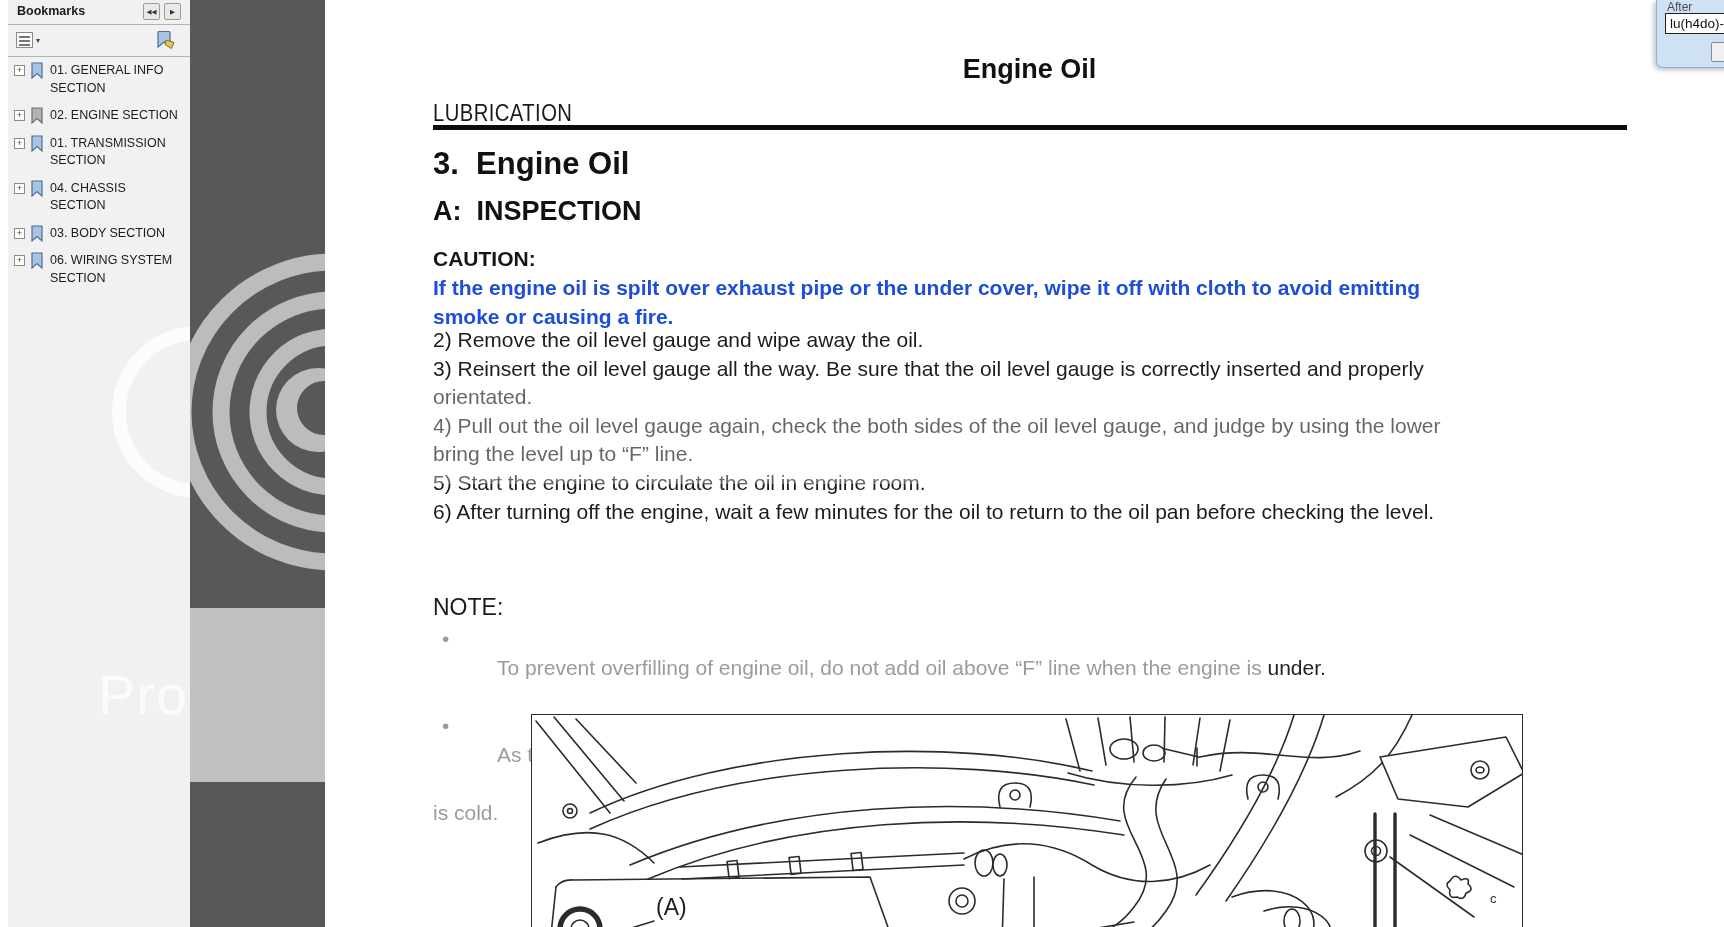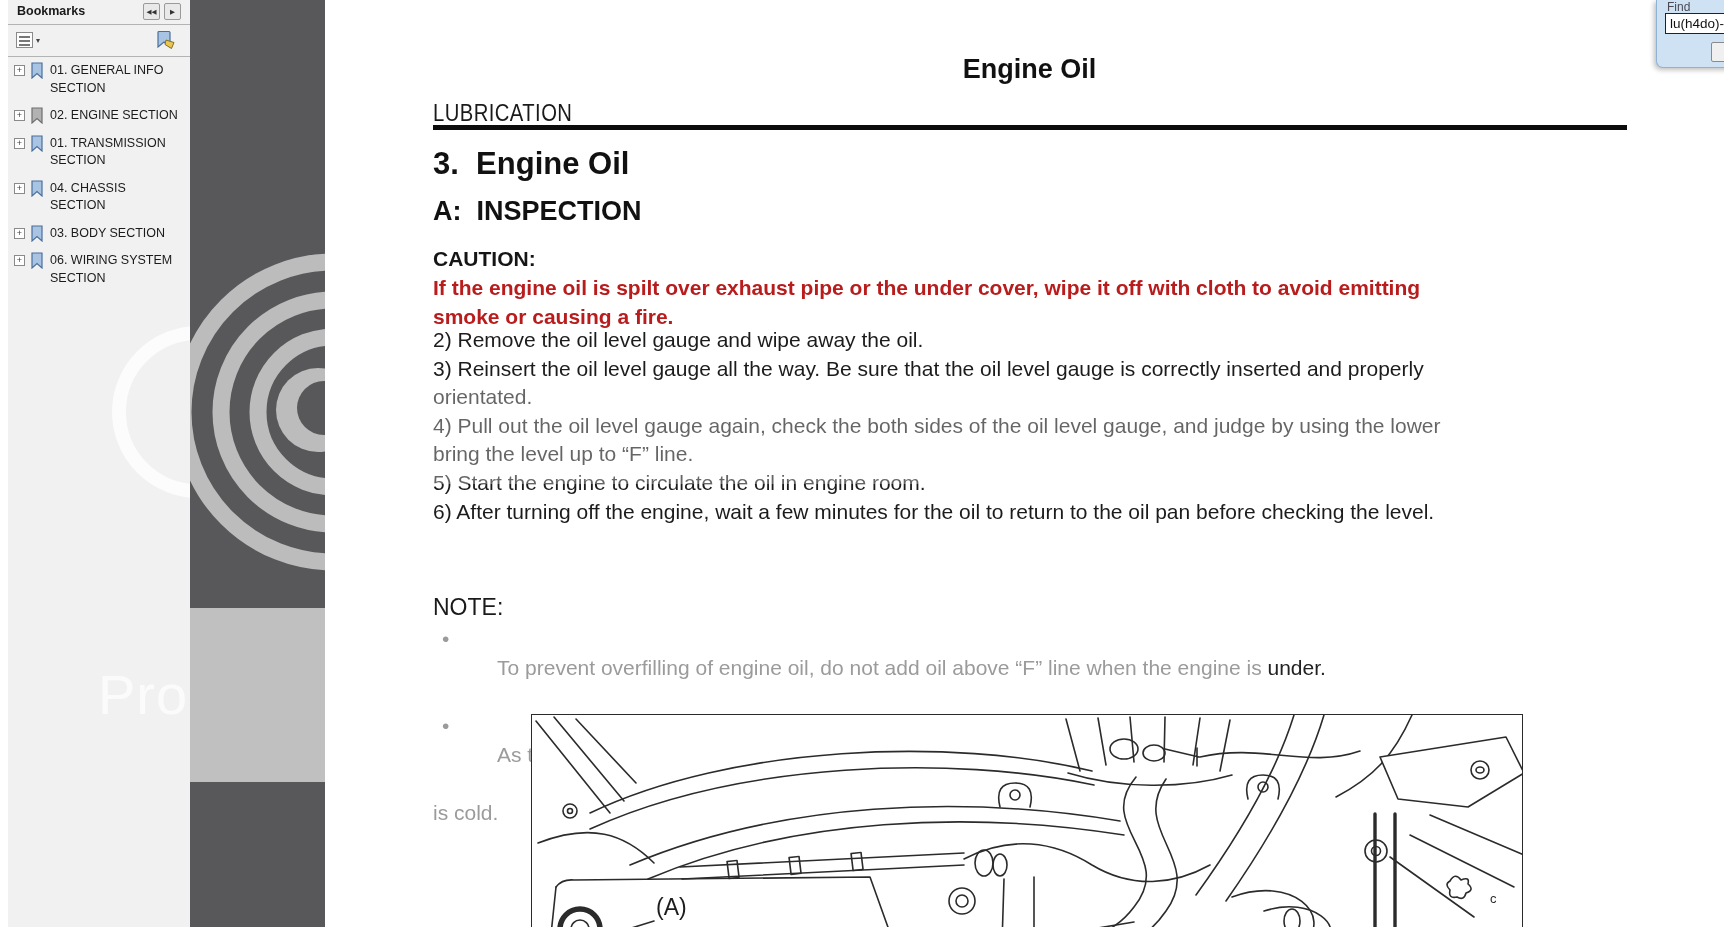--- a/index.html
+++ b/index.html
@@ -37,21 +37,21 @@
   .wm-stripe{position:absolute;left:0;top:608px;width:135px;height:174px;background:#c0c0c0;}
   .wm-circles{position:absolute;left:0;top:240px;}
   
   .doc{position:absolute;left:325px;top:0;width:1409px;height:927px;background:#fff;margin-top:16px;}
   .page-title{position:absolute;left:0;top:38px;width:100%;text-align:center;font-size:27px;font-weight:bold;color:#111;}
   .sec-header{position:absolute;left:108px;top:84px;font-size:23px;color:#1a1a1a;transform:scaleX(0.88);transform-origin:left;letter-spacing:0.5px;white-space:pre;}
   .rule{position:absolute;left:108px;top:109px;width:1194px;height:5px;background:#0c0c0c;}
   .h1{position:absolute;left:108px;top:130px;font-size:31px;font-weight:bold;color:#111;white-space:pre;}
   .h2{position:absolute;left:108px;top:180px;font-size:27px;font-weight:bold;color:#111;white-space:pre;}
   .caution-label{position:absolute;left:108px;top:231px;font-size:21px;font-weight:bold;color:#151515;}
-  .caution{position:absolute;left:108px;top:257px;font-size:21px;font-weight:bold;color:#b91c1c;line-height:29px;}
+  .caution{position:absolute;left:108px;top:257px;font-size:21px;font-weight:bold;color:#1d4ed8;line-height:29px;}
   .steps{position:absolute;left:108px;top:310px;font-size:21px;color:#1c1c1c;line-height:28.6px;}
   .line{white-space:pre;}
   .note-label{position:absolute;left:108px;top:578px;font-size:23px;color:#1a1a1a;}
   .bullets{position:absolute;left:108px;top:608px;font-size:21px;line-height:29px;color:#9b9b9b;}
   .bullet{position:relative;padding-left:29px;white-space:pre;}
   .bullet .dot{position:absolute;left:9px;top:0;}
   .bullet .dark, .cont .dark{color:#222;}
   .cont{white-space:pre;}
   .fade-veil{position:absolute;left:70px;top:372px;width:1130px;height:96px;background:rgba(255,255,255,0.32);pointer-events:none;}
   
@@ -254,16 +254,16 @@
         <ellipse cx="760" cy="206" rx="8" ry="12"></ellipse>
         <path d="M560,214 l42,-7 M562,222 l42,-7"></path>
       </g>
       <text x="124" y="200" font-size="23" fill="#1c1c1c">(A)</text>
       <text x="958" y="188" font-size="13" fill="#2b2b2b">c</text>
     </svg>
   </div>
 </main>
 
 <div class="find-panel">
-  <span class="find-label">Find</span>
+  <span class="find-label">After</span>
   <input class="find-input" type="text" value="lu(h4do)-1" style="">
   <button class="find-btn"></button>
 </div>
 
 </body></html>

